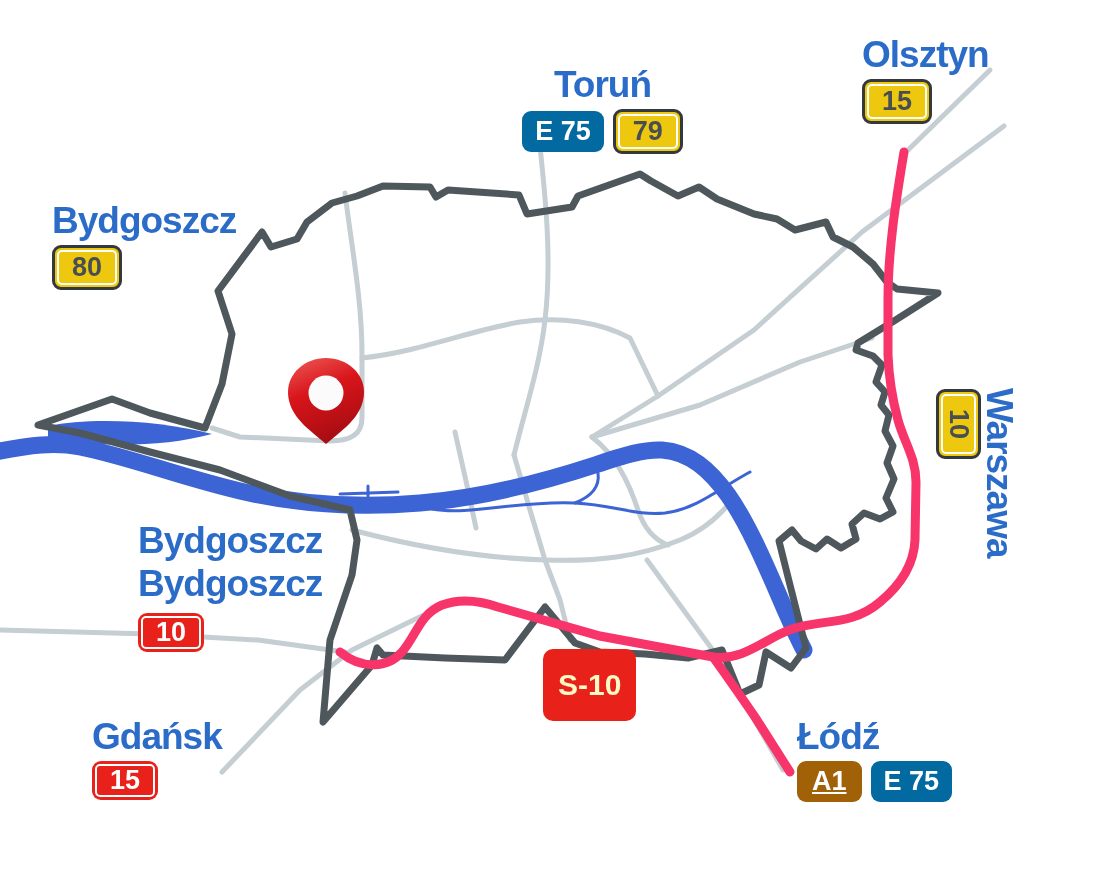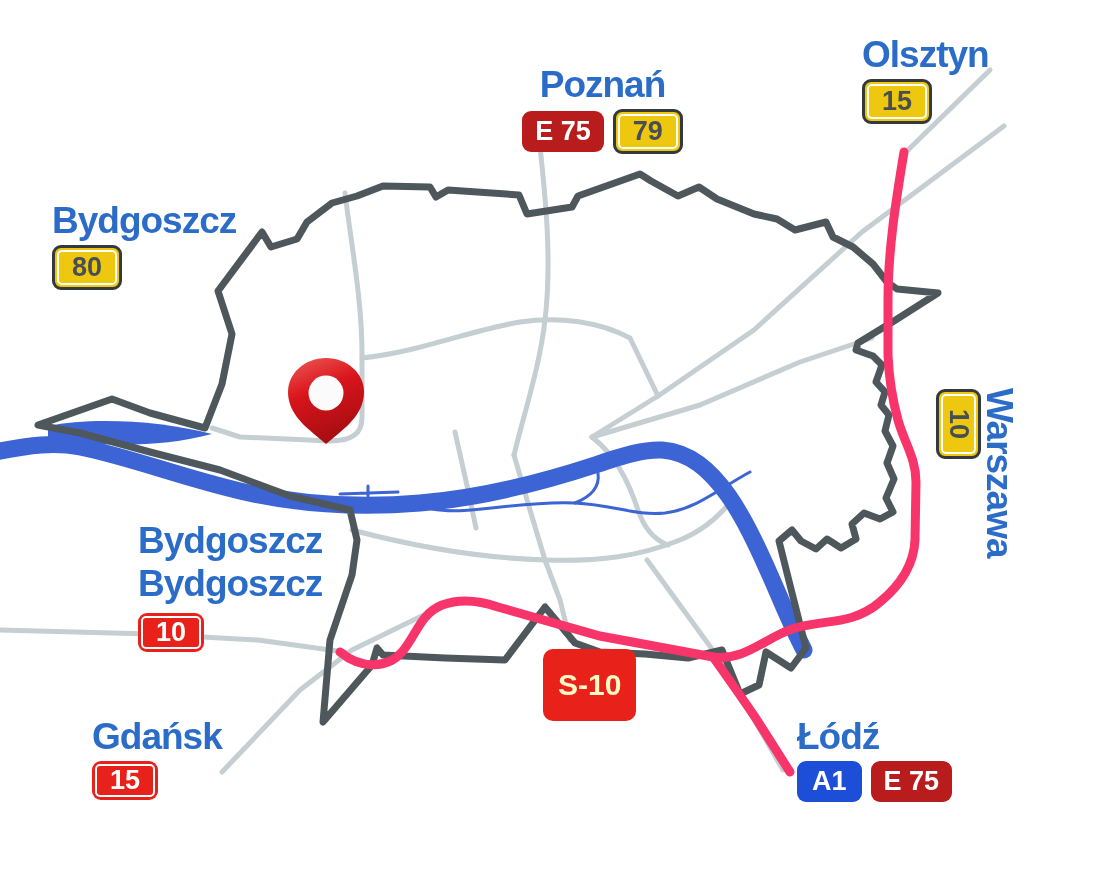--- a/index.html
+++ b/index.html
@@ -9,22 +9,22 @@
   .dest{position:absolute;display:flex;flex-direction:column;gap:5px;align-items:flex-start;}
   .dest.center{align-items:center;}
   .city-name{font-size:37px;font-weight:bold;color:#2b6cc8;letter-spacing:-1px;line-height:1.04;white-space:nowrap;}
   .badges{display:flex;gap:9px;align-items:center;}
   .badge{display:inline-flex;align-items:center;justify-content:center;border-radius:9px;box-sizing:border-box;}
   .badge .inner{display:flex;align-items:center;justify-content:center;border-radius:5px;line-height:1;}
   .badge-yellow{background:#eec70f;border:3px solid #33393d;padding:2px;}
   .badge-yellow .inner{border:2px solid #fff;color:#474f54;font-size:27px;padding:2px 13px;}
   .badge-redline{background:#e8221b;padding:3px;}
   .badge-redline .inner{border:2px solid #fff;color:#fff;font-size:27px;padding:1px 13px;}
-  .badge-green{background:#b91c1c;color:#fff;font-size:27px;padding:5px 13px;text-align:right;}
-  .badge-red{background:#1d4ed8;color:#fff;font-size:27px;padding:5px 15px;}
+  .badge-green{background:#0369a1;color:#fff;font-size:27px;padding:5px 13px;text-align:right;}
+  .badge-red{background:#a16207;color:#fff;font-size:27px;padding:5px 15px;text-decoration:underline;}
   .badge-s10{background:#e8221b;color:#fef9c3;font-size:30px;padding:19px 15px;border-radius:10px;margin-left:12px;}
   #torun-title{position:absolute;left:440px;top:352px;font-size:64px;color:#2b6cc8;letter-spacing:-2px;}
   #warszawa-text{position:absolute;left:978px;top:388px;writing-mode:vertical-rl;
                  font-size:37px;color:#2b6cc8;letter-spacing:-1px;}
   #warszawa-badge{position:absolute;left:981px;top:389px;transform:rotate(90deg);transform-origin:0 0;}
   #s10-label{position:absolute;left:531px;top:649px;}
 </style>
 </head>
 <body>
 
@@ -88,21 +88,21 @@
 
     <g>
       <path d="M 326 358 C 305 358 288 373 288 392 C 288 411 302 424 314 434 L 326 444 L 338 434
                C 350 424 364 411 364 392 C 364 373 347 358 326 358 Z" fill="url(#pingrad)"></path>
       <circle cx="326" cy="393" r="17.5" fill="#fbfbfb"></circle>
     </g>
   </svg>
 
 
   <div class="dest center" style="left:505px;top:66px;width:195px;">
-    <div class="city-name">Poznań</div>
+    <div class="city-name">Toruń</div>
     <div class="badges">
       <span class="badge badge-green">E 75</span>
       <span class="badge badge-yellow">
         <span class="inner">79</span>
       </span>
     </div>
   </div>
 
   <div class="dest" style="left:862px;top:36px;">
     <div class="city-name">Olsztyn</div>

